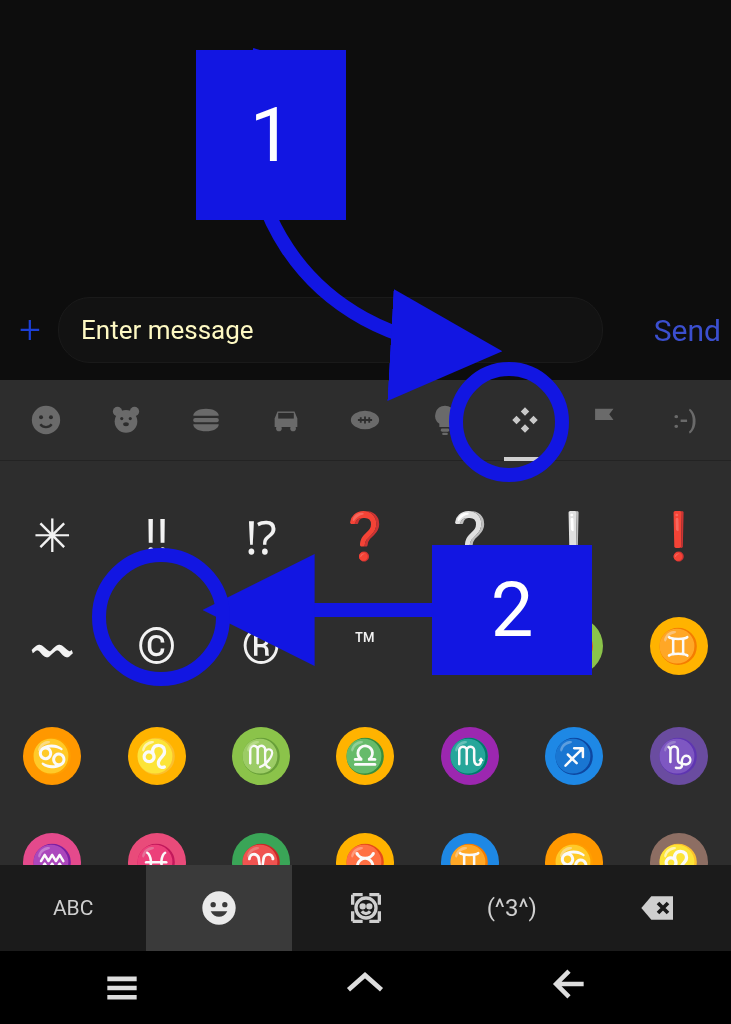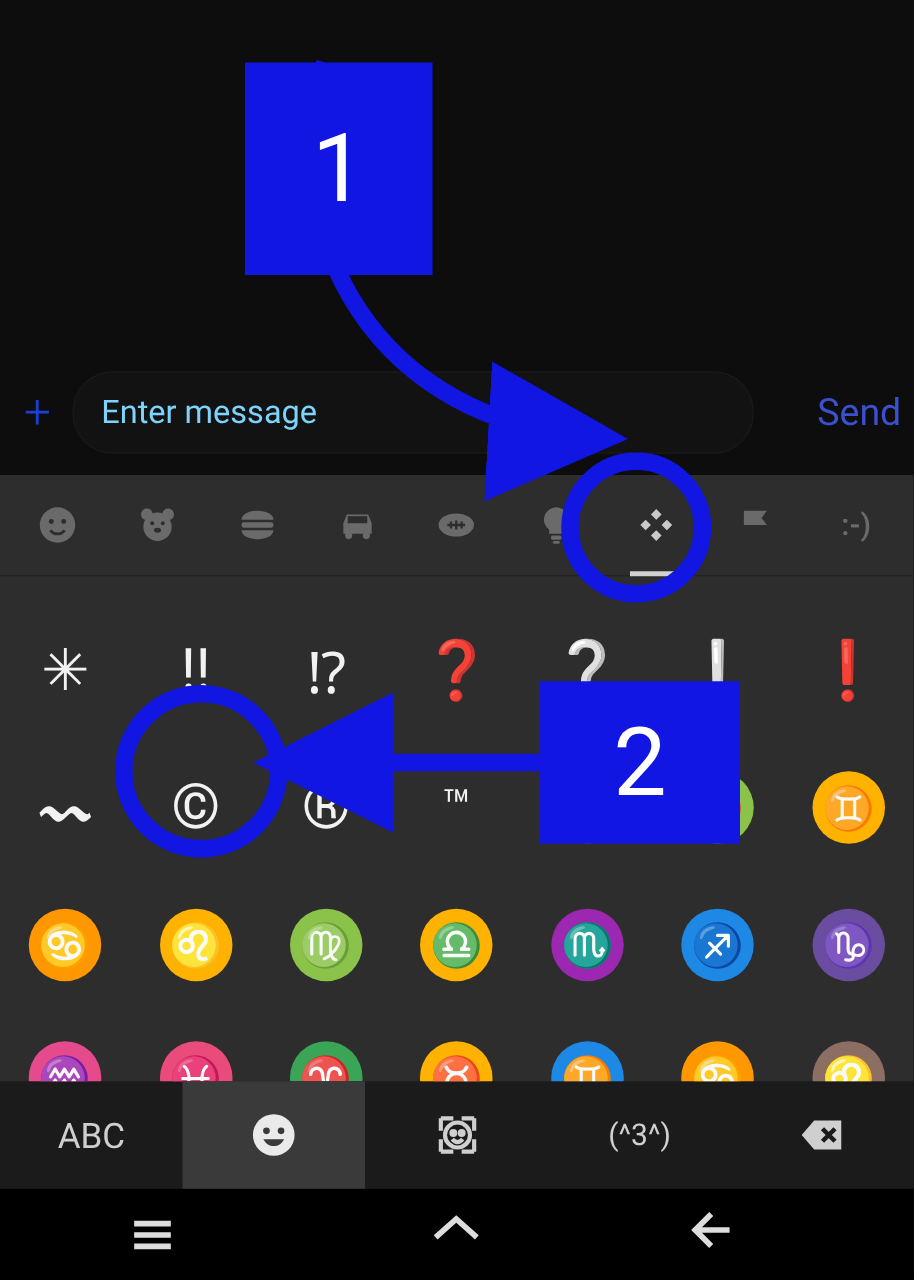--- a/index.html
+++ b/index.html
@@ -1,36 +1,36 @@
 <!DOCTYPE html>
 <html><head>
 <meta charset="utf-8">
 <style>
   html,body{margin:0;padding:0;width:731px;height:1024px;background:#0d0d0d;overflow:hidden;font-family:Roboto,Arial,sans-serif}
   .empty-top{height:280px;background:#0d0d0d}
   .compose-row{height:100px;display:flex;align-items:center;background:#0d0d0d;padding:0 10px;gap:8px}
   .add-btn{width:40px;height:40px;color:#1c3fd6;font-size:38px;font-weight:300;display:flex;align-items:center;justify-content:center}
-  .msg-field{flex:1;height:64px;border:1px solid #1a1a1a;border-radius:32px;display:flex;align-items:center;padding:0 22px;color:#7dd3fc;font-size:26px;background:#121212}
+  .msg-field{flex:1;height:64px;border:1px solid #1a1a1a;border-radius:32px;display:flex;align-items:center;padding:0 22px;color:#fef9c3;font-size:26px;background:#121212}
   .send-btn{width:110px;color:#3b4fcf;font-size:30px;text-align:right}
   .keyboard{background:#2d2d2d}
   .cat-row{height:80px;display:flex;align-items:center;justify-content:space-around;padding:0 6px;position:relative;border-bottom:1px solid #232323}
   .cat{width:54px;height:54px;display:flex;align-items:center;justify-content:center;color:#6a6a6a;position:relative}
   .cat svg{width:34px;height:34px;fill:#6a6a6a}
   .cat.active svg{fill:#c9c9c9}
   .cat.active::after{content:"";position:absolute;bottom:-14px;left:6px;right:6px;height:4px;background:#d0d0d0}
   .emoji-grid{padding:20px 0 0 0}
   .erow{display:flex;justify-content:space-around;align-items:center;height:110px}
   .ekey{width:80px;height:80px;display:flex;align-items:center;justify-content:center;font-size:46px;color:#eee}
   .ekey.red{color:#e8332d}
   .ekey.white{color:#f2f2f2}
   .zodiac{width:58px;height:58px;border-radius:50%;display:flex;align-items:center;justify-content:center;font-size:34px;color:#fff;font-weight:500}
   .cut-row{height:54px;display:flex;justify-content:space-around;align-items:flex-start;overflow:hidden}
   .cut-row .zodiac{margin-top:22px}
   .bottom-bar{height:86px;background:#1b1b1b;display:flex;align-items:center}
-  .bcell{flex:1;display:flex;align-items:center;justify-content:center;color:#cfcfcf;font-size:28px;height:100%}
+  .bcell{flex:1;display:flex;align-items:center;justify-content:center;color:#cfcfcf;font-size:21px;height:100%}
   .bcell.sel{background:#3a3a3a}
   .bcell svg{width:40px;height:40px;stroke:#cfcfcf;fill:none;stroke-width:2}
   .bcell.filled svg{fill:#eaeaea;stroke:none}
   .nav-bar{height:78px;background:#000;display:flex;justify-content:space-around;align-items:center}
   .nav-bar svg{width:44px;height:44px;stroke:#ddd;fill:none;stroke-width:2.5}
   
   .ann{position:absolute;z-index:50}
   .label-box{background:#1216e2;color:#fff;font-size:76px;font-weight:400;display:flex;align-items:center;justify-content:center}
   .circle{border:14px solid #1216e2;border-radius:50%;position:absolute}
   svg.arrow{position:absolute;overflow:visible}

